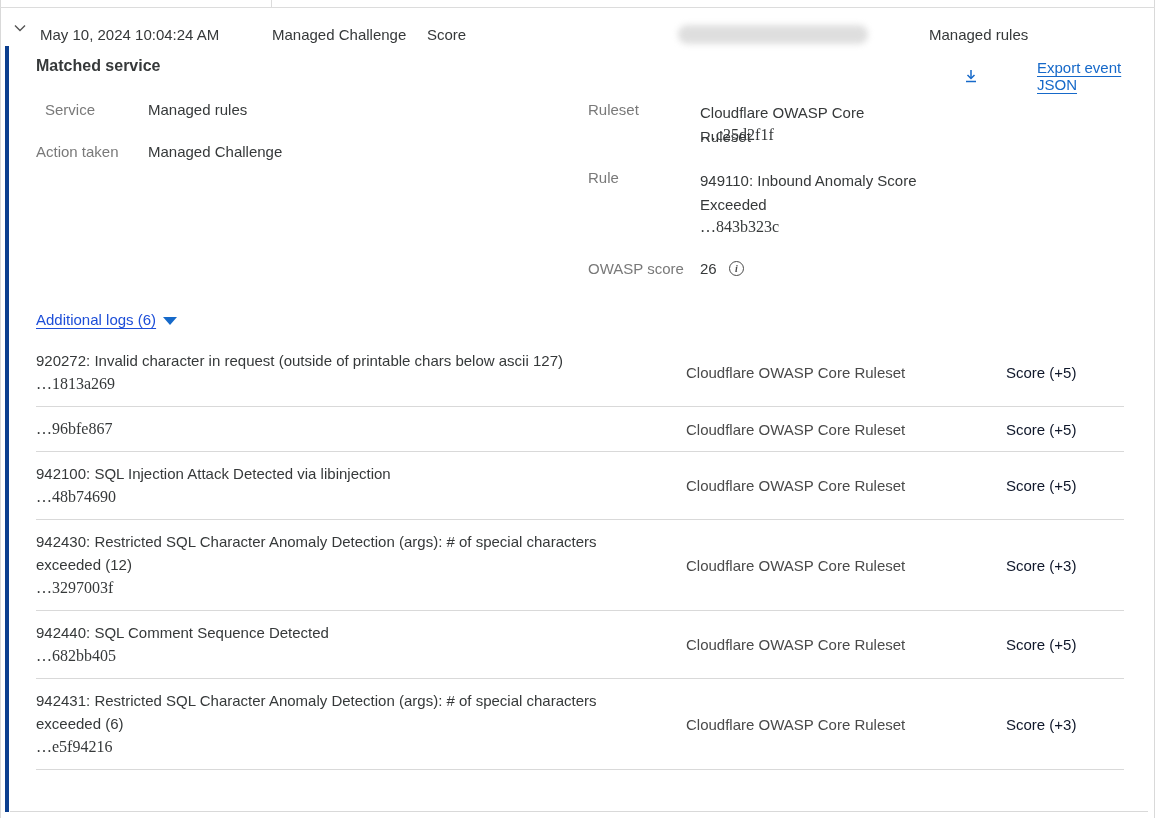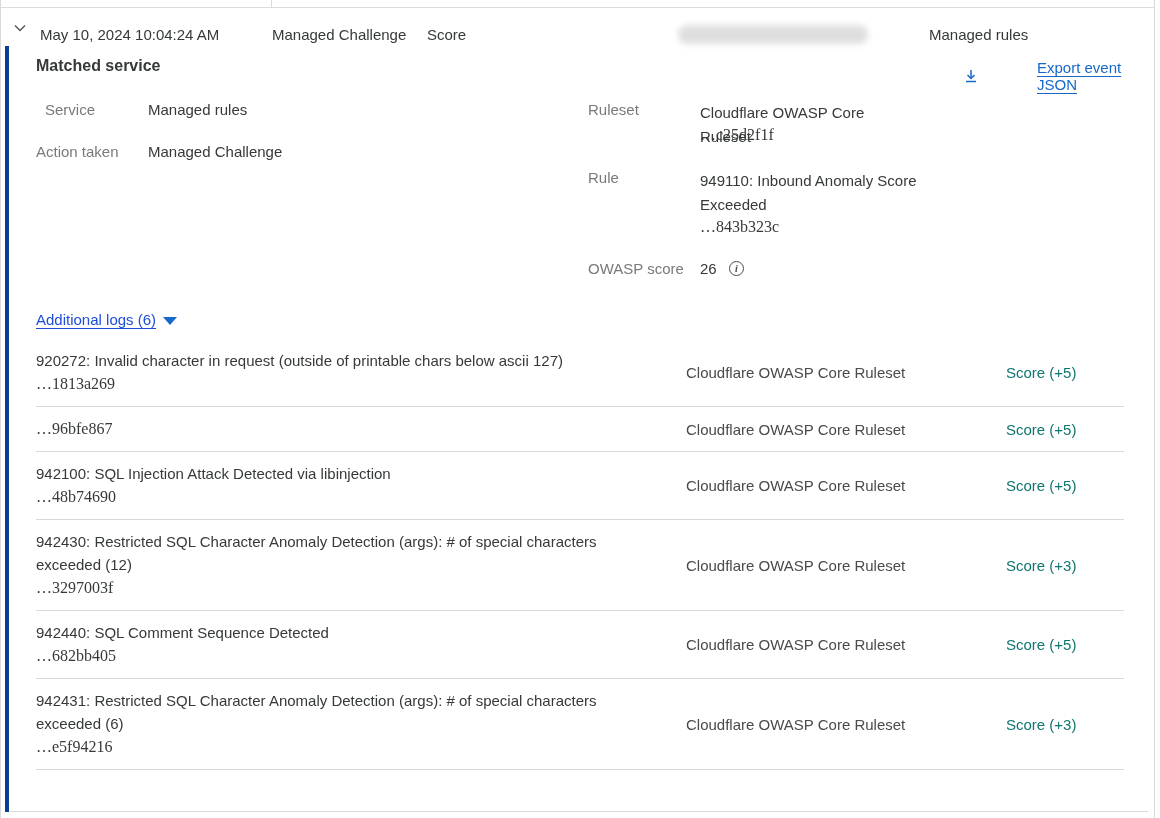--- a/index.html
+++ b/index.html
@@ -50,21 +50,21 @@
   .logs-toggle .lbl { text-decoration:underline; text-underline-offset:3px; }
   .caret-down { width:0; height:0; border-left:7px solid transparent; border-right:7px solid transparent;
                 border-top:8px solid #1669c9; margin-left:7px; margin-top:2px; }
 
   .logs { position:absolute; left:36px; top:339px; width:1088px; }
   .log-row { display:flex; align-items:center; padding:10px 0; border-bottom:1px solid #d9d9d9; }
   .log-main { flex:0 0 650px; box-sizing:border-box; padding-right:62px; }
   .log-title { font-size:15px; line-height:23px; color:#36393a; }
   .log-hash  { line-height:24px; color:#36393a; }
   .log-ruleset { flex:0 0 320px; font-size:15px; color:#4a4a4a; }
-  .log-score   { flex:1 1 auto; font-size:15px; color:#0f766e; }
+  .log-score   { flex:1 1 auto; font-size:15px; color:#0f172a; }
 
   svg { display:block; }
 </style>
 </head>
 <body>
 
 <div class="screen">
 
   <div class="left-line"></div>
   <div class="right-line"></div>

